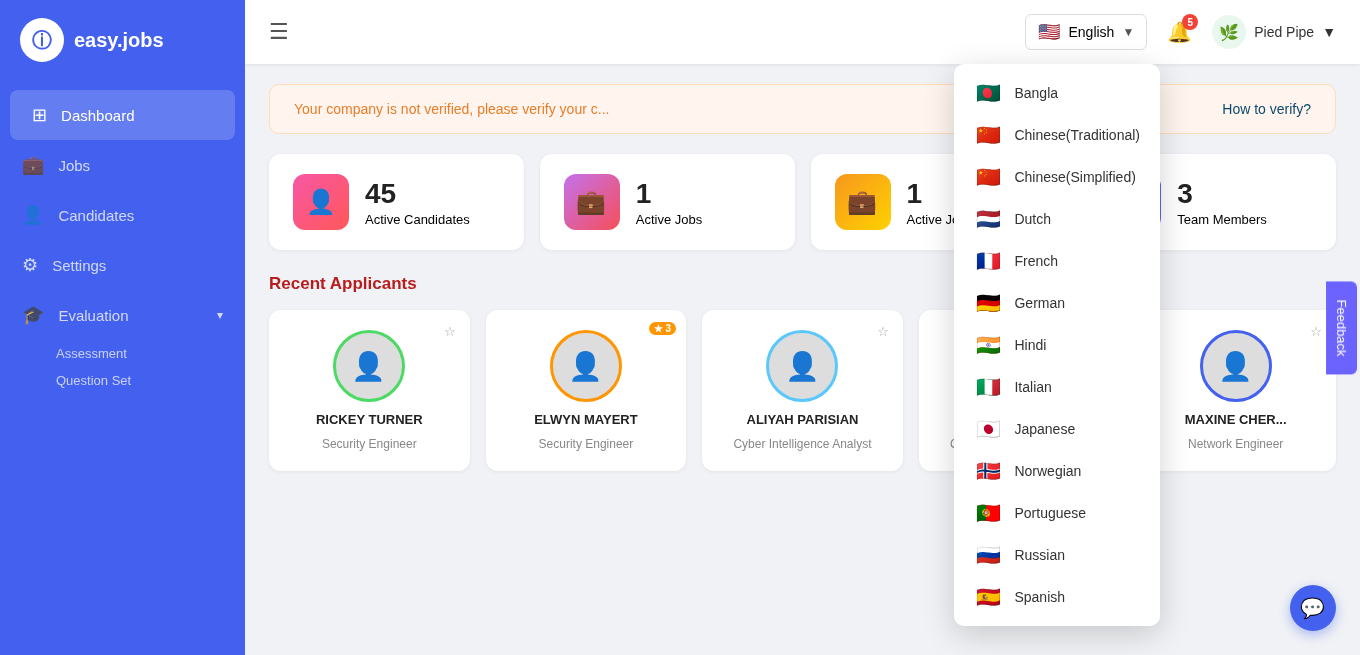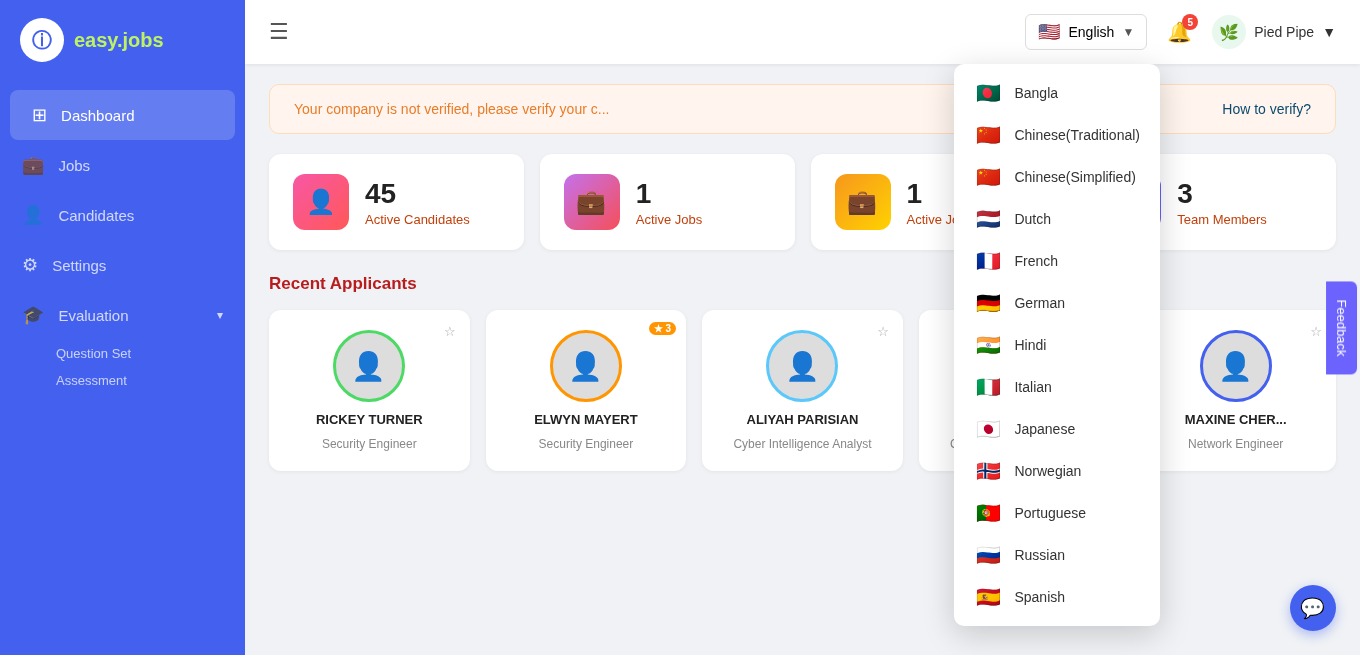--- a/index.html
+++ b/index.html
@@ -21,21 +21,21 @@
       padding: 18px 20px;
       gap: 10px;
     }
     .logo-icon {
       width: 44px; height: 44px;
       background: white;
       border-radius: 50%;
       display: flex; align-items: center; justify-content: center;
       font-size: 20px; font-weight: bold; color: #4361ee;
     }
-    .logo-text { color: #bef264; font-size: 20px; font-weight: 600; }
+    .logo-text { color: #ffffff; font-size: 20px; font-weight: 600; }
     .sidebar-nav { display: flex; flex-direction: column; margin-top: 10px; flex: 1; }
     .nav-item {
       display: flex; align-items: center; gap: 14px;
       padding: 14px 22px;
       color: rgba(255,255,255,0.75);
       cursor: pointer;
       font-size: 15px;
       transition: background 0.2s;
     }
     .nav-item.active {
@@ -159,21 +159,21 @@
     .stat-icon {
       width: 56px; height: 56px; border-radius: 12px;
       display: flex; align-items: center; justify-content: center;
       font-size: 24px; color: white;
     }
     .stat-icon.pink { background: linear-gradient(135deg, #f857a6, #ff5858); }
     .stat-icon.purple { background: linear-gradient(135deg, #c471ed, #f64f59); }
     .stat-icon.orange { background: linear-gradient(135deg, #f7971e, #ffd200); }
     .stat-icon.blue { background: linear-gradient(135deg, #4361ee, #6c63ff); }
     .stat-number { font-size: 28px; font-weight: 700; color: #222; }
-    .stat-label { font-size: 13px; color: #c2410c; margin-top: 2px; }
+    .stat-label { font-size: 13px; color: #000000; margin-top: 2px; }
 
     
     .section-title { font-size: 17px; font-weight: 600; color: #b91c1c; margin-bottom: 16px; }
     .applicants-row { display: flex; gap: 16px; }
     .applicant-card {
       background: white;
       border-radius: 12px;
       padding: 20px;
       flex: 1;
       display: flex; flex-direction: column; align-items: center;
@@ -253,22 +253,22 @@
     </div>
       <div class="nav-item">
         <span class="nav-icon">⚙</span>
     <span>Settings</span>
     </div>
       <div class="nav-item">
         <span class="nav-icon">🎓</span>
     <span>Evaluation</span>
     <span class="nav-arrow">▾</span>
       </div>
+      <div class="nav-sub">Assessment</div>
       <div class="nav-sub">Question Set</div>
-      <div class="nav-sub">Assessment</div>
     </div>
 </div>
 
 <div class="main">
 
   <div class="header">
     <span class="hamburger">☰</span>
     <div class="header-spacer"></div>
 
     <div class="lang-selector" id="lang-selector">

